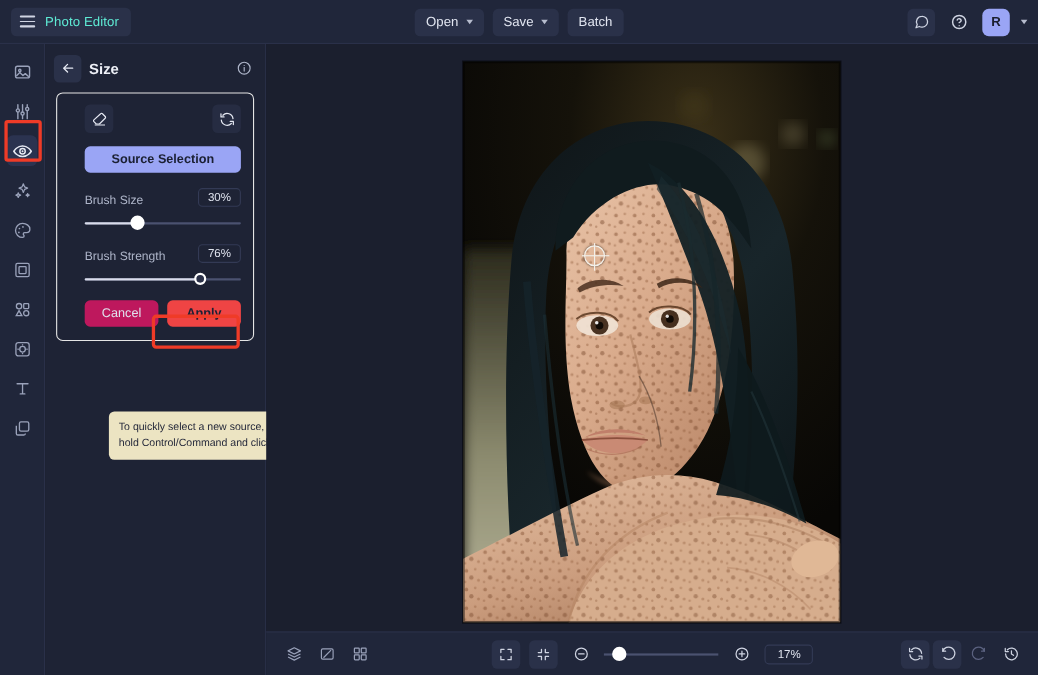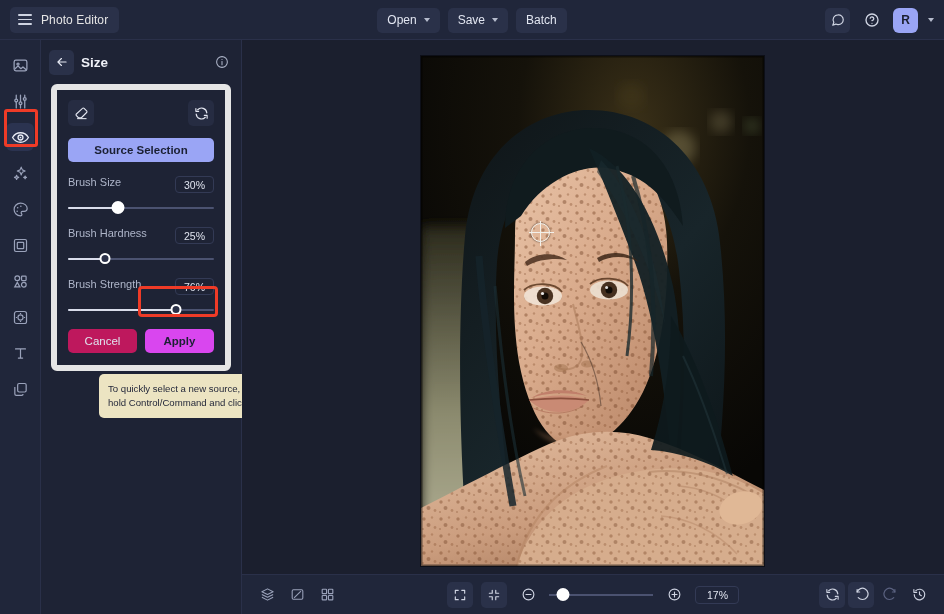--- a/index.html
+++ b/index.html
@@ -17,21 +17,21 @@
     background: #20263a;
     border-bottom: 1px solid #2a3049;
     display: flex; align-items: center;
   }
   .brand {
     display: flex; align-items: center; gap: 9px;
     margin-left: 10px; padding: 5px 11px 5px 8px;
     border-radius: 5px; background: #2a3149;
     height: 26px;
   }
-  .brand-title { color: #e5e5e5; font-size: 12px; letter-spacing: .1px; }
+  .brand-title { color: #5eead4; font-size: 12px; letter-spacing: .1px; }
   .hamburger { display: flex; flex-direction: column; justify-content: center; gap: 3px; width: 14px; }
   .hamburger i { display: block; height: 1.6px; background: #cfd4e2; border-radius: 1px; }
 
   .topcenter {
     position: absolute; left: 0; right: 0; top: 0; height: 40px;
     display: flex; align-items: center; justify-content: center; gap: 8px;
     pointer-events: none;
   }
   .topcenter > * { pointer-events: auto; }
   .tbtn {
@@ -90,40 +90,40 @@
     height: 44px; display: flex; align-items: center; padding: 0 12px 0 8px; gap: 7px;
   }
   .backbtn {
     width: 25px; height: 25px; border-radius: 5px; background: #2a3149;
     display: flex; align-items: center; justify-content: center;
     border: none; cursor: pointer;
   }
   .panel-title { color: #eef0f7; font-size: 13.5px; font-weight: bold; flex: 1; }
 
   .panel-card {
-    margin: 0 10px; border: 6px solid #e5e5e5; border-radius: 6px;
-    background: #1e2335; padding: 10px 11px 12px 11px;
+    margin: 0 10px; border: 1px solid #e5e5e5; border-radius: 6px;
+    background: #1e2335; padding: 10px 11px 12px 25px;
   }
   .tool-row { display: flex; align-items: center; justify-content: space-between; margin-bottom: 12px; }
   .toolbtn {
     width: 26px; height: 26px; border-radius: 5px; background: #262c42;
     display: flex; align-items: center; justify-content: center;
     border: none; cursor: pointer;
   }
   .source-btn {
     width: 100%; height: 24px; border-radius: 5px;
     background: #9aa5f5; color: #1b2033; border: none;
     font-size: 11.5px; font-weight: bold; cursor: pointer;
     display: flex; align-items: center; justify-content: center;
     margin-bottom: 14px;
   }
   .slider-group { margin-bottom: 13px; }
   .slider-group:last-child { margin-bottom: 4px; }
   .slider-top {
-    display: flex; align-items: flex-start; justify-content: space-between;
+    display: flex; align-items: flex-end; justify-content: space-between;
     margin-bottom: 9px;
   }
   .slider-label { color: #aeb5c9; font-size: 11px; }
   .slider-val {
     color: #dfe3ee; font-size: 10.5px; border: 1px solid #333a55;
     border-radius: 4px; padding: 1.5px 8px; min-width: 38px; text-align: center;
   }
   .track {
     position: relative; height: 12px; cursor: pointer;
   }
@@ -142,21 +142,21 @@
   .knob.big { width: 13px; height: 13px; top: -1px; background: #ffffff; border: 2px solid #ffffff; }
 
   .action-row {
     display: flex; gap: 8px; margin-top: 13px; position: relative;
   }
   .cancel-btn {
     flex: 1; height: 24px; border-radius: 5px; background: #be185d;
     color: #dfe3ee; font-size: 11.5px; border: none; cursor: pointer;
   }
   .apply-btn {
-    flex: 1; height: 24px; border-radius: 5px; background: #d946ef;
+    flex: 1; height: 24px; border-radius: 5px; background: #ef4444;
     color: #1b2033; font-size: 11.5px; font-weight: bold; border: none; cursor: pointer;
   }
   .redbox-apply {
     position: absolute; left: 138px; top: 286px; width: 80px; height: 31px;
     border: 3px solid #ef3b27; border-radius: 4px; pointer-events: none; z-index: 20;
   }
 
   .tooltip {
     position: absolute; left: 58px; top: 334px; width: 167px;
     background: #ece4c2; color: #24283a; border-radius: 5px;
@@ -408,31 +408,20 @@
           <span class="slider-label">Brush Size</span>
           <span class="slider-val">30%</span>
         </div>
         <div class="track">
           <div class="bar"></div>
           <div class="fill" style="width:34%"></div>
           <div class="knob big" style="left:34%"></div>
         </div>
       </div>
 
-      <div class="slider-group">
-        <div class="slider-top">
-          <span class="slider-label">Brush Hardness</span>
-          <span class="slider-val">25%</span>
-        </div>
-        <div class="track">
-          <div class="bar"></div>
-          <div class="fill" style="width:25%"></div>
-          <div class="knob" style="left:25%"></div>
-        </div>
-      </div>
 
       <div class="slider-group">
         <div class="slider-top">
           <span class="slider-label">Brush Strength</span>
           <span class="slider-val">76%</span>
         </div>
         <div class="track">
           <div class="bar"></div>
           <div class="fill" style="width:74%"></div>
           <div class="knob" style="left:74%"></div>

